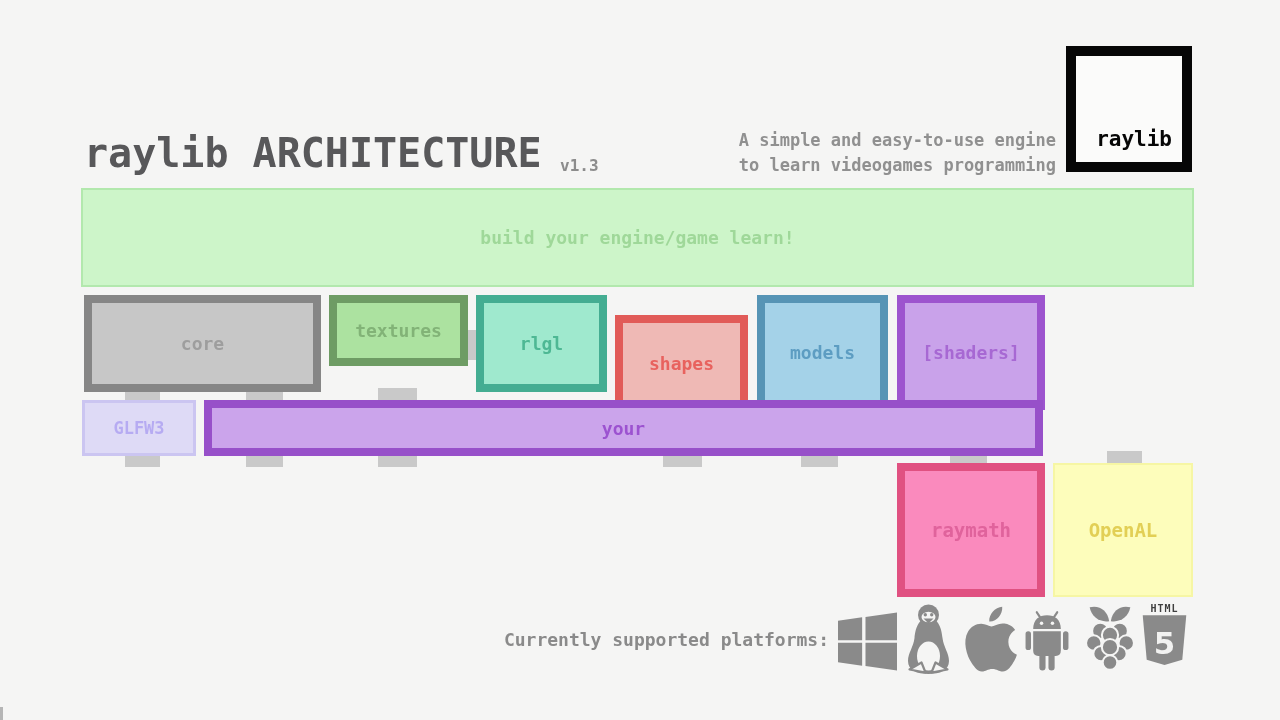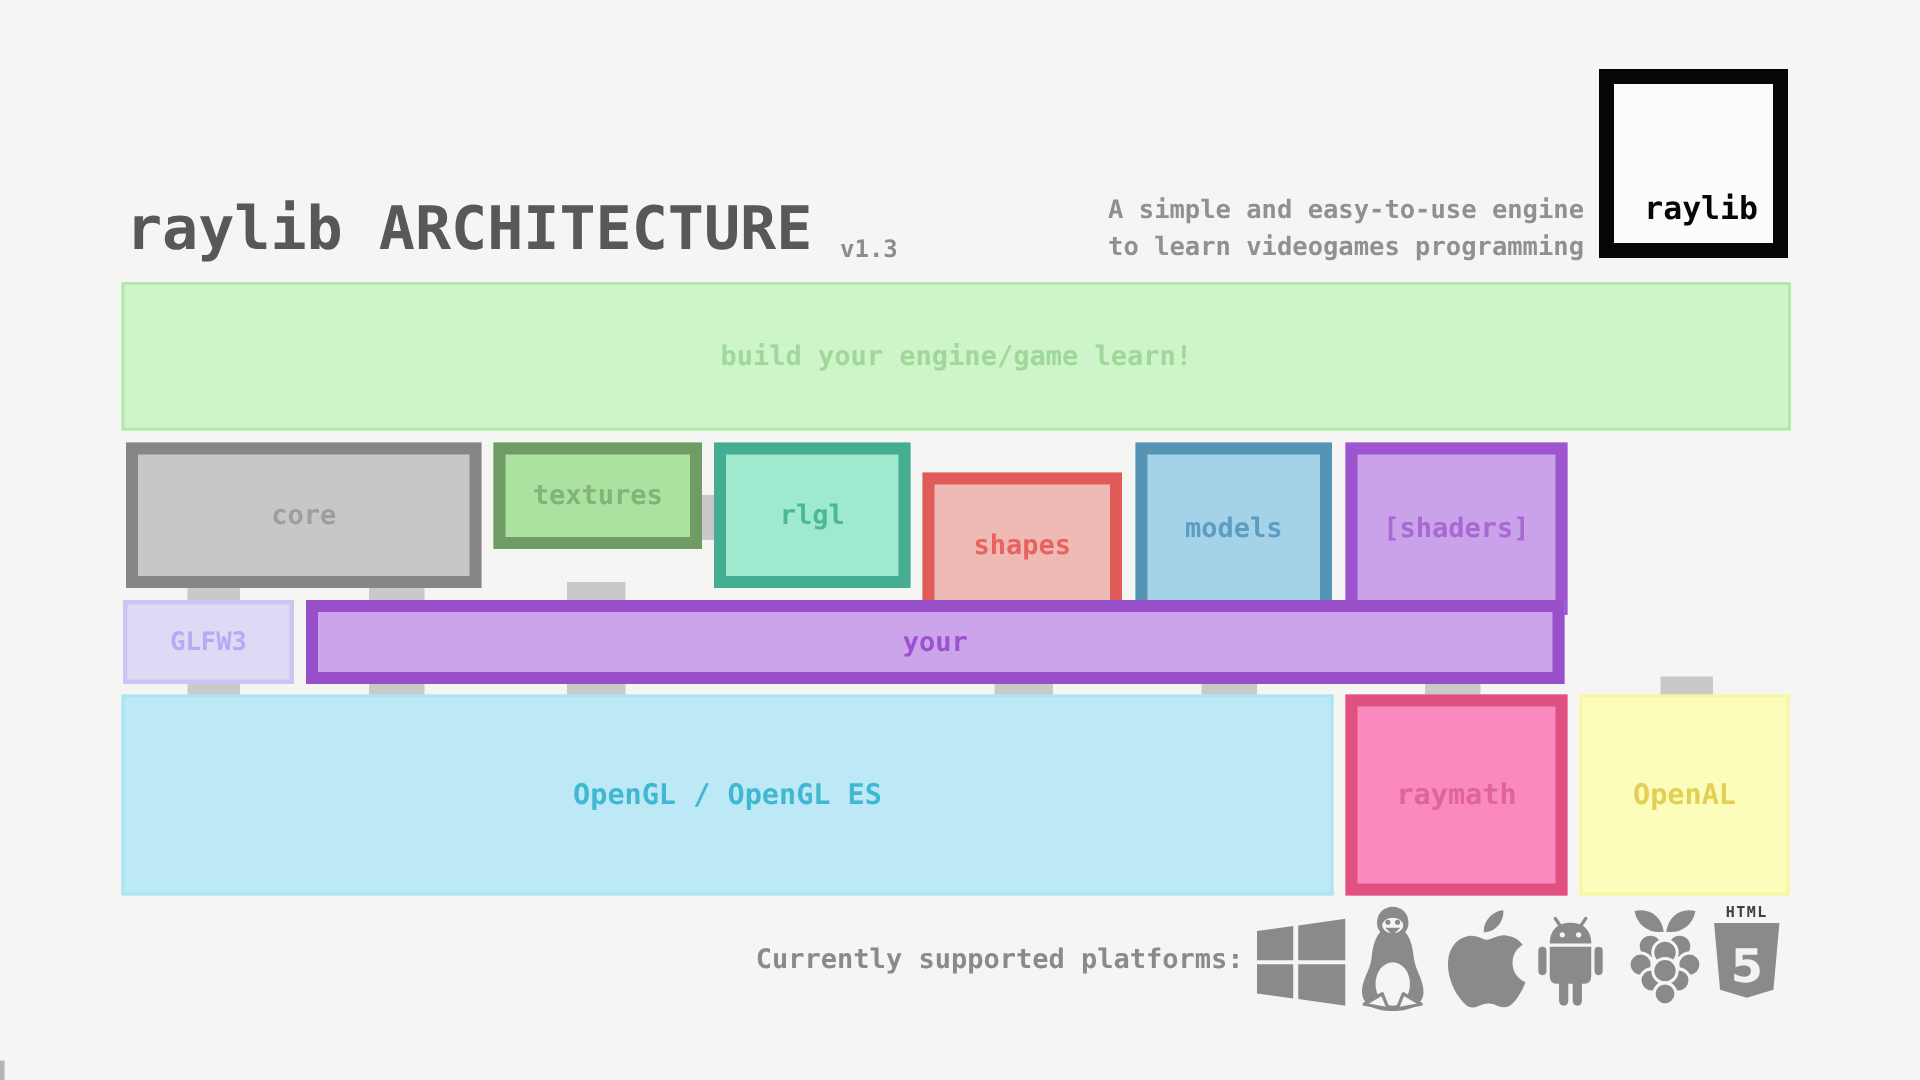--- a/index.html
+++ b/index.html
@@ -89,21 +89,20 @@
 
   <div class="box" id="engine-box">build your engine/game learn!</div>
   <div class="box" id="core">core</div>
   <div class="box" id="textures">textures</div>
   <div class="box" id="textbox">rlgl</div>
   <div class="box" id="shapes">shapes</div>
   <div class="box" id="models">models</div>
   <div class="box" id="shaders">[shaders]</div>
   <div class="box" id="glfw3">GLFW3</div>
   <div class="box" id="rlgl">your</div>
-  <div class="box" id="opengl">OpenGL / OpenGL ES</div>
   <div class="box" id="raymath">raymath</div>
   <div class="box" id="openal">OpenAL</div>
 
   <div class="abs" id="platforms-label">Currently supported platforms:</div>
 
   <div class="picon" id="icon-windows">
     <svg viewBox="0 0 88 88" width="59" height="63">
       <path fill="currentColor" d="M0 13 L36 8 L36 42 L0 42 Z M41 7.4 L88 0.8 L88 42 L41 42 Z M0 46 L36 46 L36 80 L0 75 Z M41 46 L88 46 L88 87.2 L41 80.6 Z"></path>
     </svg>
   </div>

